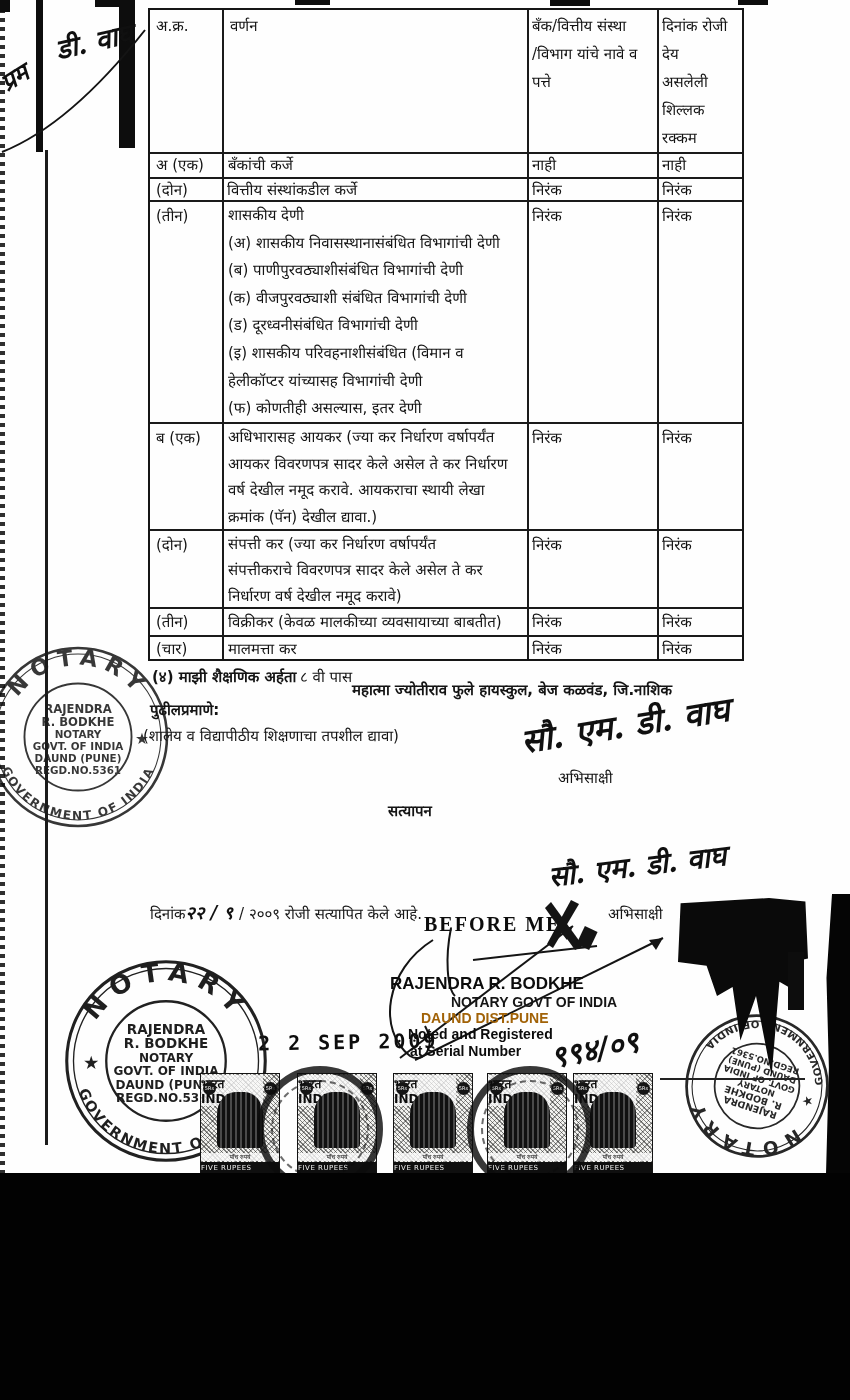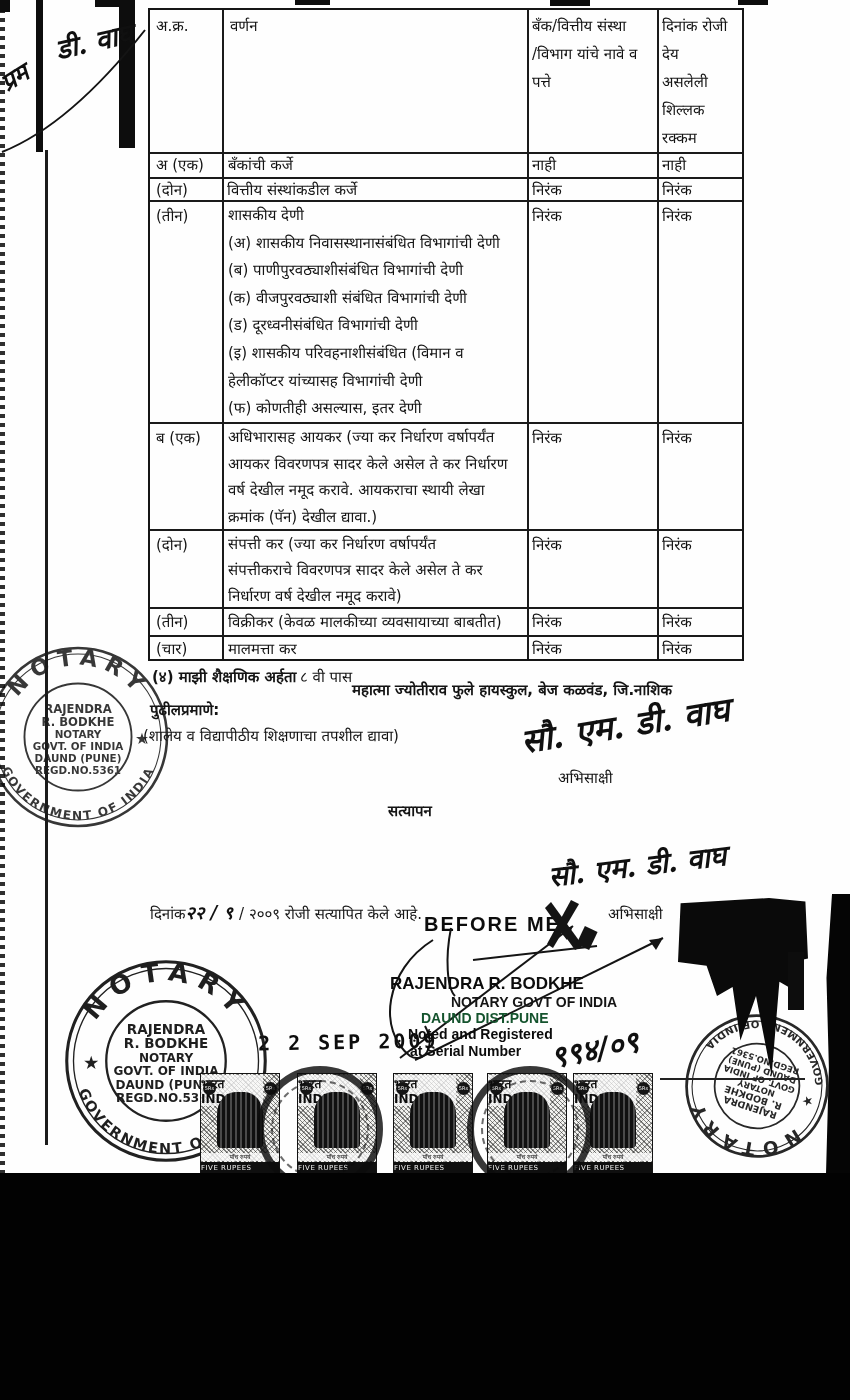--- a/index.html
+++ b/index.html
@@ -122,42 +122,42 @@
 
   <div class="cell dev abs" style="left:388px;top:797px;font-weight:bold;">सत्यापन</div>
 
   <div class="hw abs" style="left:548px;top:846px;font-size:28px;transform:rotate(-7deg);">सौ. एम. डी. वाघ</div>
 
   <div class="abs" style="left:150px;top:900px;font-size:15px;">
     <span class="dev">दिनांक</span><span class="hw" style="font-size:18px;">२२ / ९ </span><span class="dev">/ २००९ रोजी सत्यापित केले आहे.</span>
   </div>
   <div class="cell dev abs" style="left:608px;top:900px;">अभिसाक्षी</div>
 
-  <div class="abs" style="left:424px;top:913px;font-size:20px;font-weight:bold;letter-spacing:2px;font-family:Liberation Sans, sans-serif;color:#0c0c0c;">BEFORE ME</div>
+  <div class="abs" style="left:424px;top:913px;font-size:20px;font-weight:bold;letter-spacing:2px;font-family:Liberation Serif, serif;color:#0c0c0c;">BEFORE ME</div>
 
   <svg class="abs" style="left:355px;top:898px;" width="340" height="185" viewBox="0 0 340 185">
     <g stroke="#141414" fill="none" stroke-width="2">
       <path d="M45,160 L218,28"></path>
       <path d="M60,162 L308,40"></path>
       <path d="M118,62 L242,48"></path>
       <path d="M78,42 C30,72 22,132 55,158 C68,166 82,150 70,128"></path>
       <path d="M96,30 C90,60 92,90 100,98"></path>
     </g>
     <g fill="#141414" stroke="none">
       <polygon points="218,28 204,32 212,42"></polygon>
       <polygon points="308,40 294,42 301,52"></polygon>
       <path d="M196,4 L228,48 L220,52 L190,10 Z"></path>
       <path d="M224,6 L198,50 L192,46 L216,2 Z"></path>
       <rect x="225" y="30" width="14" height="20" transform="rotate(25 232 40)"></rect>
     </g>
   </svg>
 
   <div class="abs" style="left:390px;top:974px;font-size:17px;font-weight:bold;font-family:Liberation Sans, sans-serif;color:#0c0c0c;">RAJENDRA R. BODKHE</div>
   <div class="abs" style="left:407px;top:994px;font-size:14px;font-weight:bold;font-family:'Liberation Sans',sans-serif;color:#151515;padding-left:44px;">NOTARY GOVT OF INDIA</div>
-  <div class="abs" style="left:421px;top:1010px;font-size:14px;font-weight:bold;font-family:'Liberation Sans',sans-serif;color:#14532d;">DAUND  DIST.PUNE</div>
+  <div class="abs" style="left:421px;top:1010px;font-size:14px;font-weight:bold;font-family:'Liberation Sans',sans-serif;color:#a16207;">DAUND  DIST.PUNE</div>
   <div class="abs" style="left:408px;top:1026px;font-size:14px;font-weight:bold;font-family:'Liberation Sans',sans-serif;color:#0b0b0b;">Noted and Registered</div>
   <div class="abs" style="left:410px;top:1043px;font-size:14px;font-weight:bold;font-family:'Liberation Sans',sans-serif;color:#0b0b0b;">at Serial Number</div>
   <div class="hw abs" style="left:550px;top:1028px;font-size:30px;transform:rotate(-11deg);">९९४/०९</div>
 
   <div class="abs" style="left:258px;top:1030px;font-size:20px;font-weight:bold;letter-spacing:3px;font-family:'DejaVu Sans Mono',monospace;color:#0d0d0d;transform:rotate(-1deg);">2 2 SEP 2009</div>
 
   <div class="stampsvg" style="left:-17px;top:642px;opacity:.88;">
     <svg width="190" height="190" viewBox="0 0 220 220">
       <g stroke="#1c1c1c" fill="none">
         <circle cx="110" cy="110" r="103" stroke-width="3"></circle>

